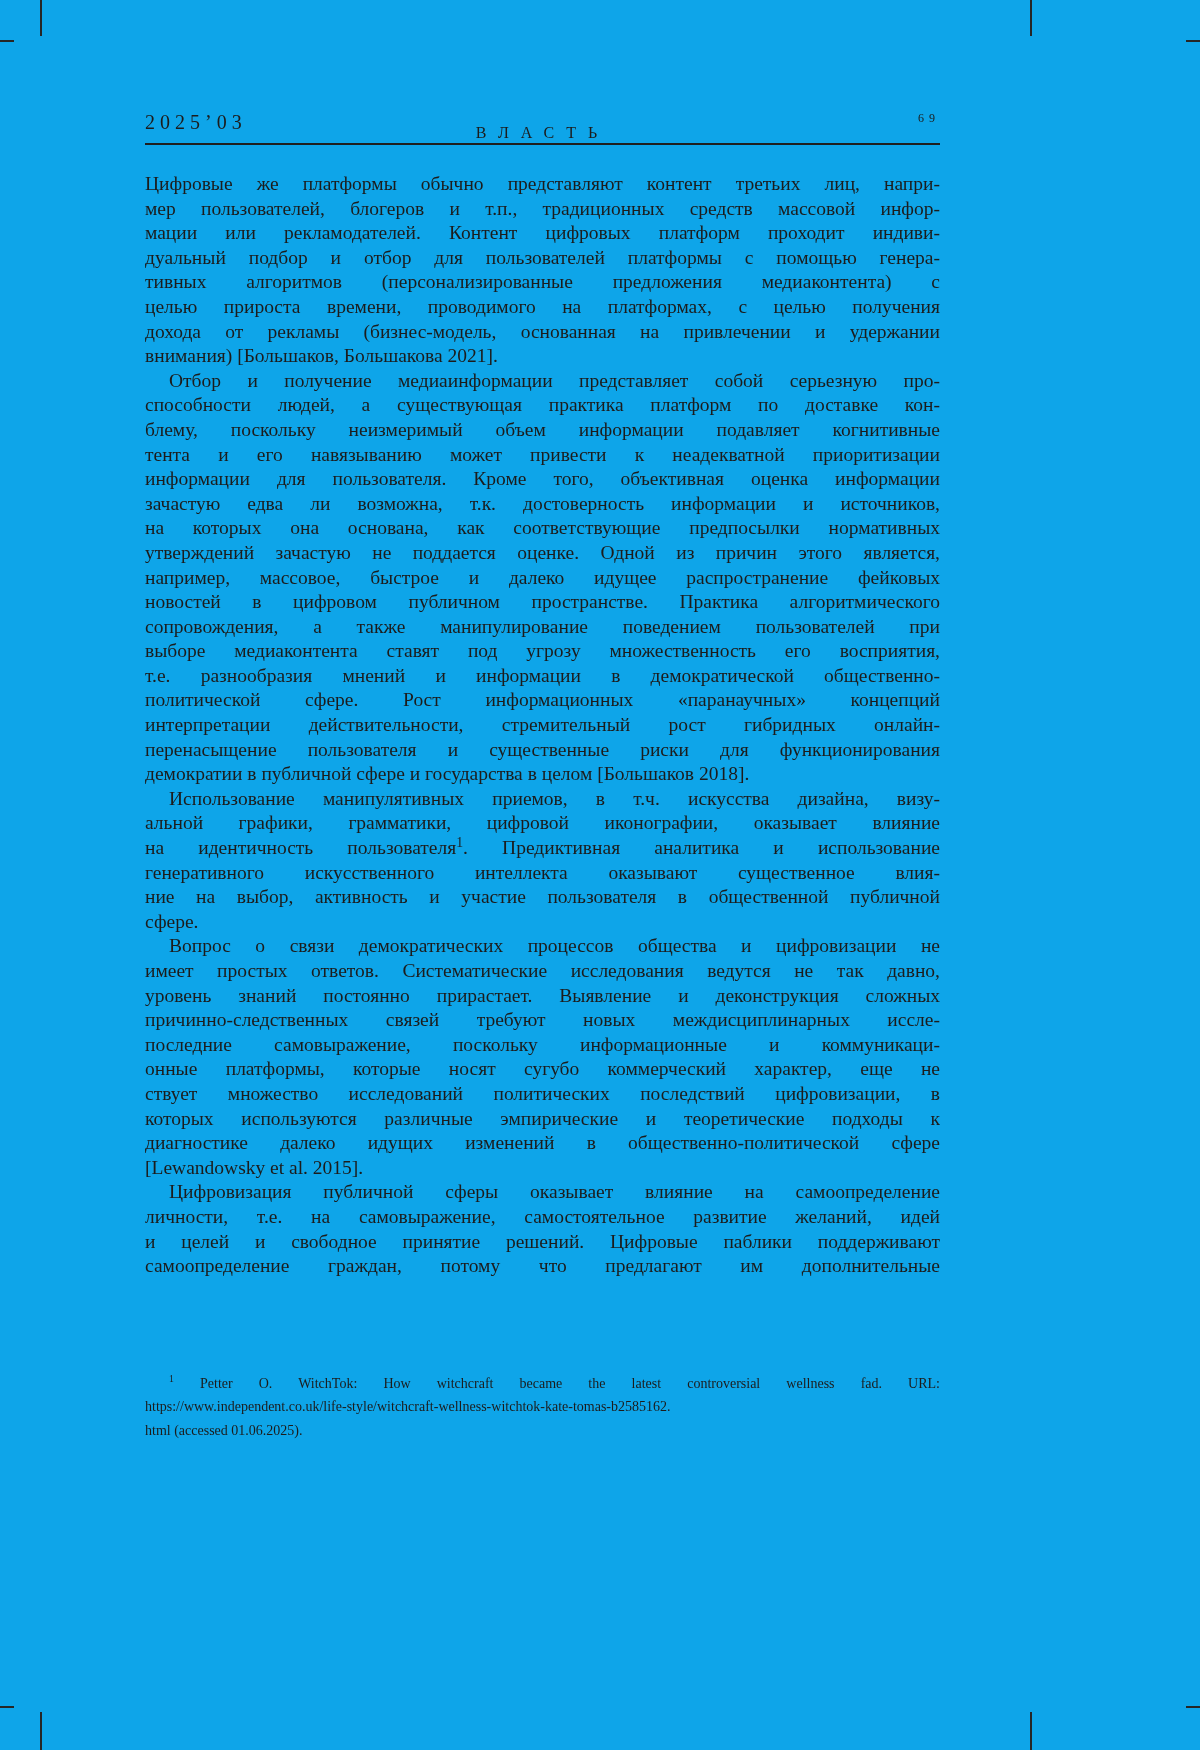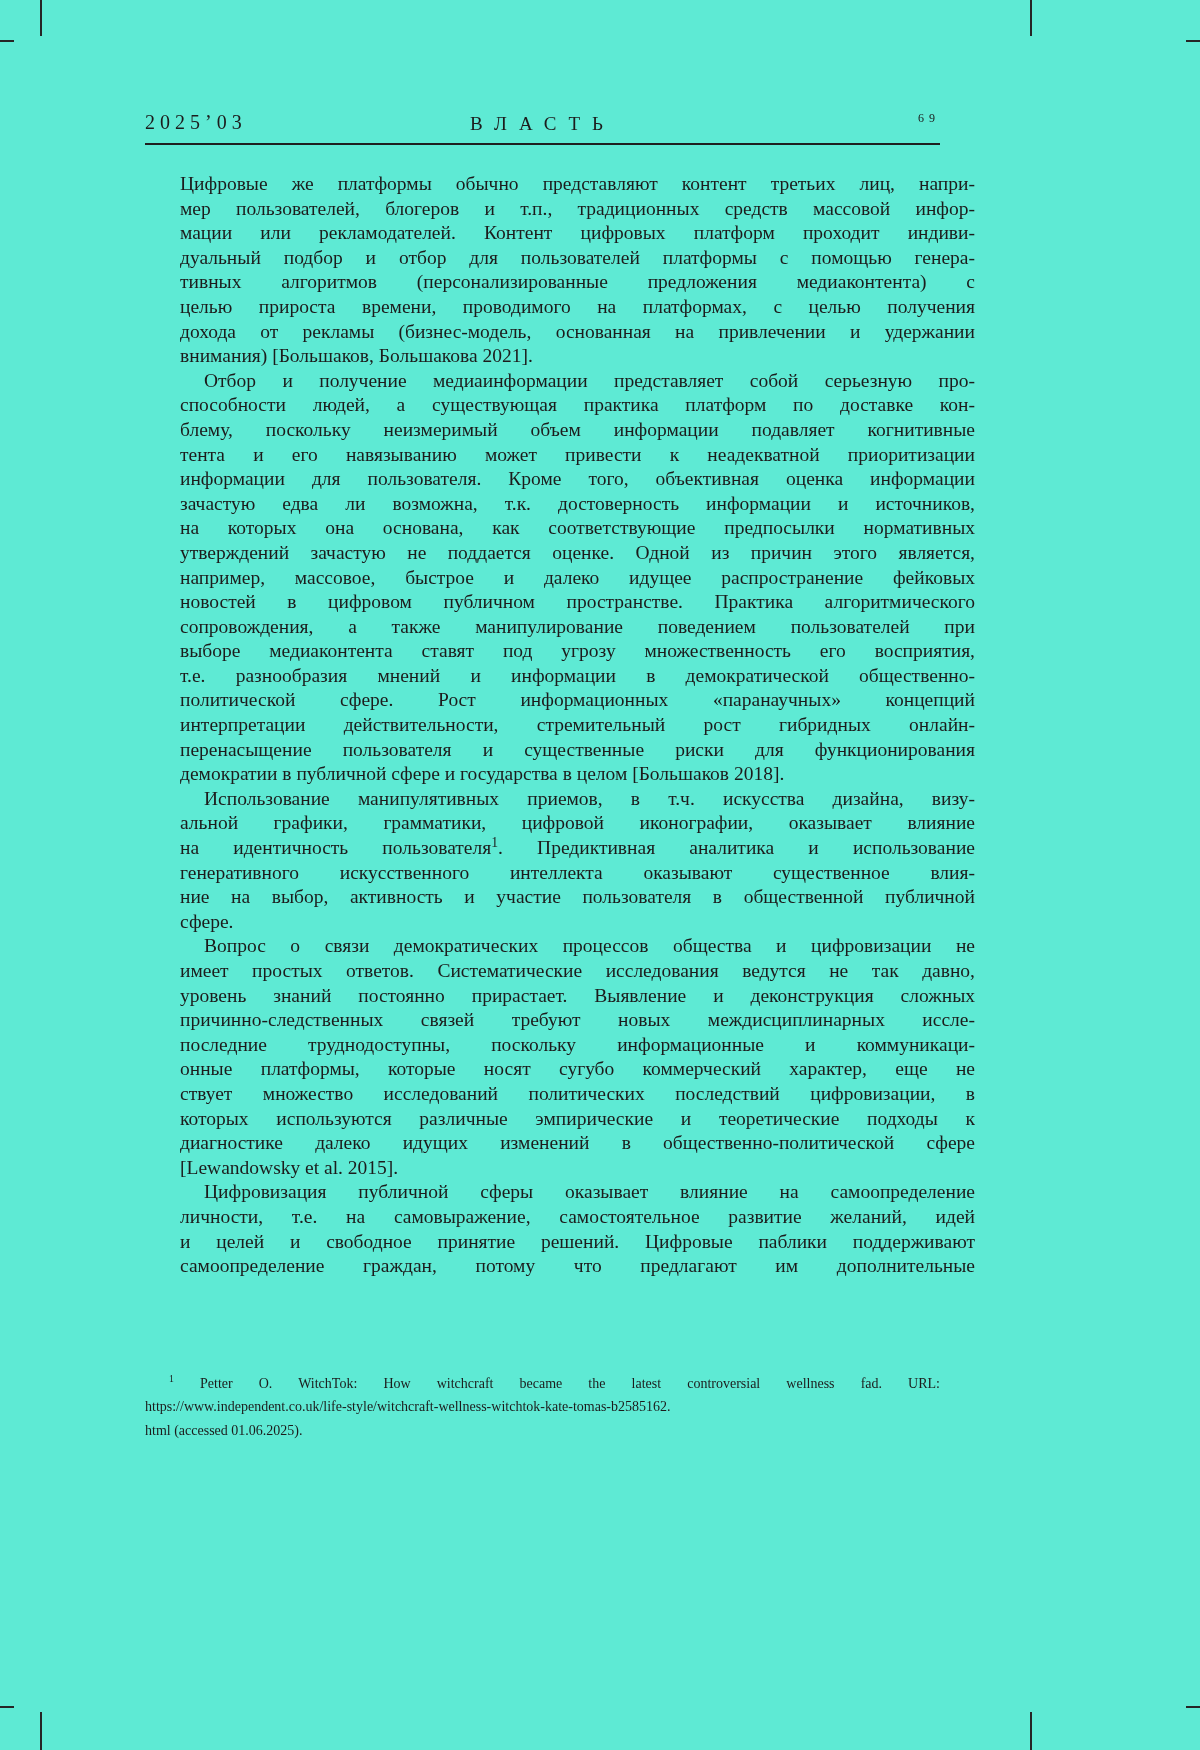--- a/index.html
+++ b/index.html
@@ -4,21 +4,21 @@
 <style>
   * { box-sizing: border-box; }
   html, body { margin: 0; padding: 0; }
   body {
     width: 1200px; height: 1750px;
     background: #ffffff;
   }
   .page {
     position: relative;
     width: 1200px; height: 1750px;
-    background: #5eead4;
+    background: #0ea5e9;
     font-family: "Liberation Serif", serif;
     color: #1c1c1c;
     overflow: hidden;
     padding-left: 13px;
   }
 
   
   .mark { position: absolute; background: #262626; }
   .m-tl-v { left: 40px;  top: 0;       width: 2px;  height: 36px; }
   .m-tl-h { left: 0;     top: 40px;    width: 14px; height: 2px; }
@@ -29,36 +29,36 @@
   .m-br-v { left: 1030px; top: 1712px; width: 2px;  height: 38px; }
   .m-br-h { left: 1186px; top: 1706px; width: 14px; height: 2px; }
 
   
   .header { position: absolute; left: 145px; top: 111px; width: 795px; height: 30px; }
   .header .issue {
     position: absolute; left: 0; top: 0;
     font-size: 20px; letter-spacing: 5px;
   }
   .header .title {
-    position: absolute; left: 50%; transform: translateX(-50%); top: 2px;
-    font-size: 19px; letter-spacing: 12px;
+    position: absolute; left: 50%; transform: translateX(-50%); top: 13px;
+    font-size: 16px; letter-spacing: 12px;
   }
   .header .pnum {
     position: absolute; right: 0; top: 0;
     font-size: 12px; letter-spacing: 5px;
   }
   .rule {
     position: absolute; left: 145px; top: 143px;
     width: 795px; height: 2px; background: #1f1f1f;
   }
 
   
   .body {
     position: absolute; left: 145px; top: 172px; width: 795px;
-    font-size: 19.5px; line-height: 24.6px; margin-left: 35px;
+    font-size: 19.5px; line-height: 24.6px;
   }
   .para { margin: 0; }
   .line {
     text-align: justify;
     text-align-last: justify;
   }
   .line.no-stretch { text-align-last: left; }
   .line.indent { text-indent: 24px; }
 
   sup {
@@ -133,21 +133,21 @@
         <div class="line">на идентичность пользователя<sup>1</sup>. Предиктивная аналитика и использование</div>
         <div class="line">генеративного искусственного интеллекта оказывают существенное влия-</div>
         <div class="line">ние на выбор, активность и участие пользователя в общественной публичной</div>
         <div class="line no-stretch">сфере.</div>
       </div>
       <div class="para">
         <div class="line indent">Вопрос о связи демократических процессов общества и цифровизации не</div>
         <div class="line">имеет простых ответов. Систематические исследования ведутся не так давно,</div>
         <div class="line">уровень знаний постоянно прирастает. Выявление и деконструкция сложных</div>
         <div class="line">причинно-следственных связей требуют новых междисциплинарных иссле-</div>
-        <div class="line">последние труднодоступны, поскольку информационные и коммуникаци-</div>
+        <div class="line">последние самовыражение, поскольку информационные и коммуникаци-</div>
         <div class="line">онные платформы, которые носят сугубо коммерческий характер, еще не</div>
         <div class="line">ствует множество исследований политических последствий цифровизации, в</div>
         <div class="line">которых используются различные эмпирические и теоретические подходы к</div>
         <div class="line">диагностике далеко идущих изменений в общественно-политической сфере</div>
         <div class="line no-stretch">[Lewandowsky et al. 2015].</div>
       </div>
       <div class="para">
         <div class="line indent">Цифровизация публичной сферы оказывает влияние на самоопределение</div>
         <div class="line">личности, т.е. на самовыражение, самостоятельное развитие желаний, идей</div>
         <div class="line">и целей и свободное принятие решений. Цифровые паблики поддерживают</div>

